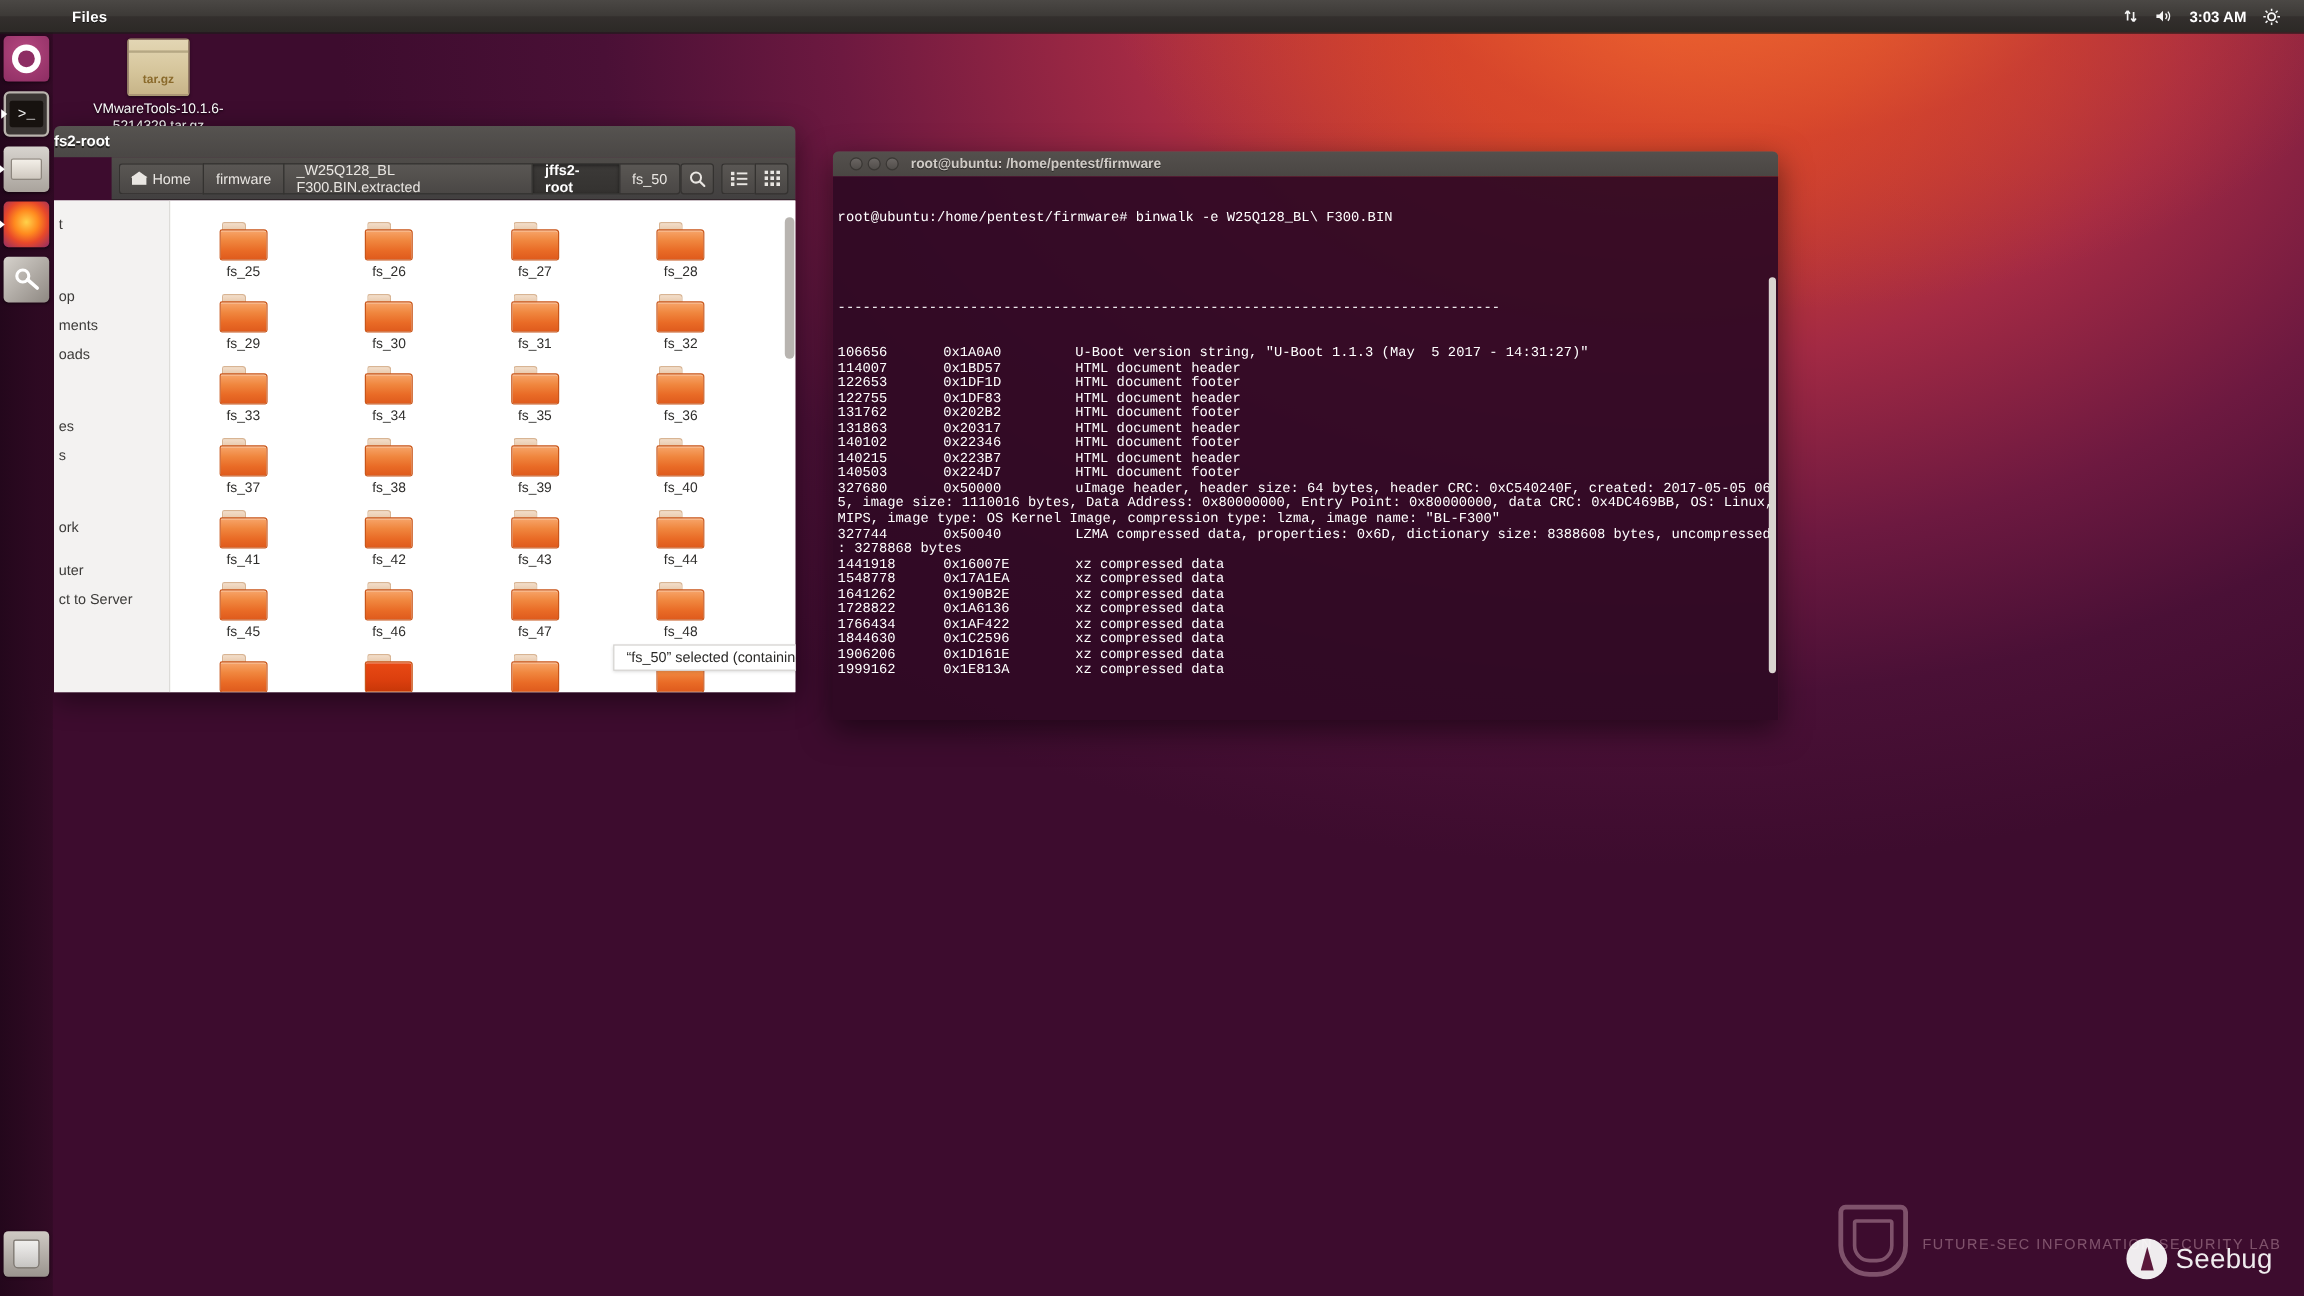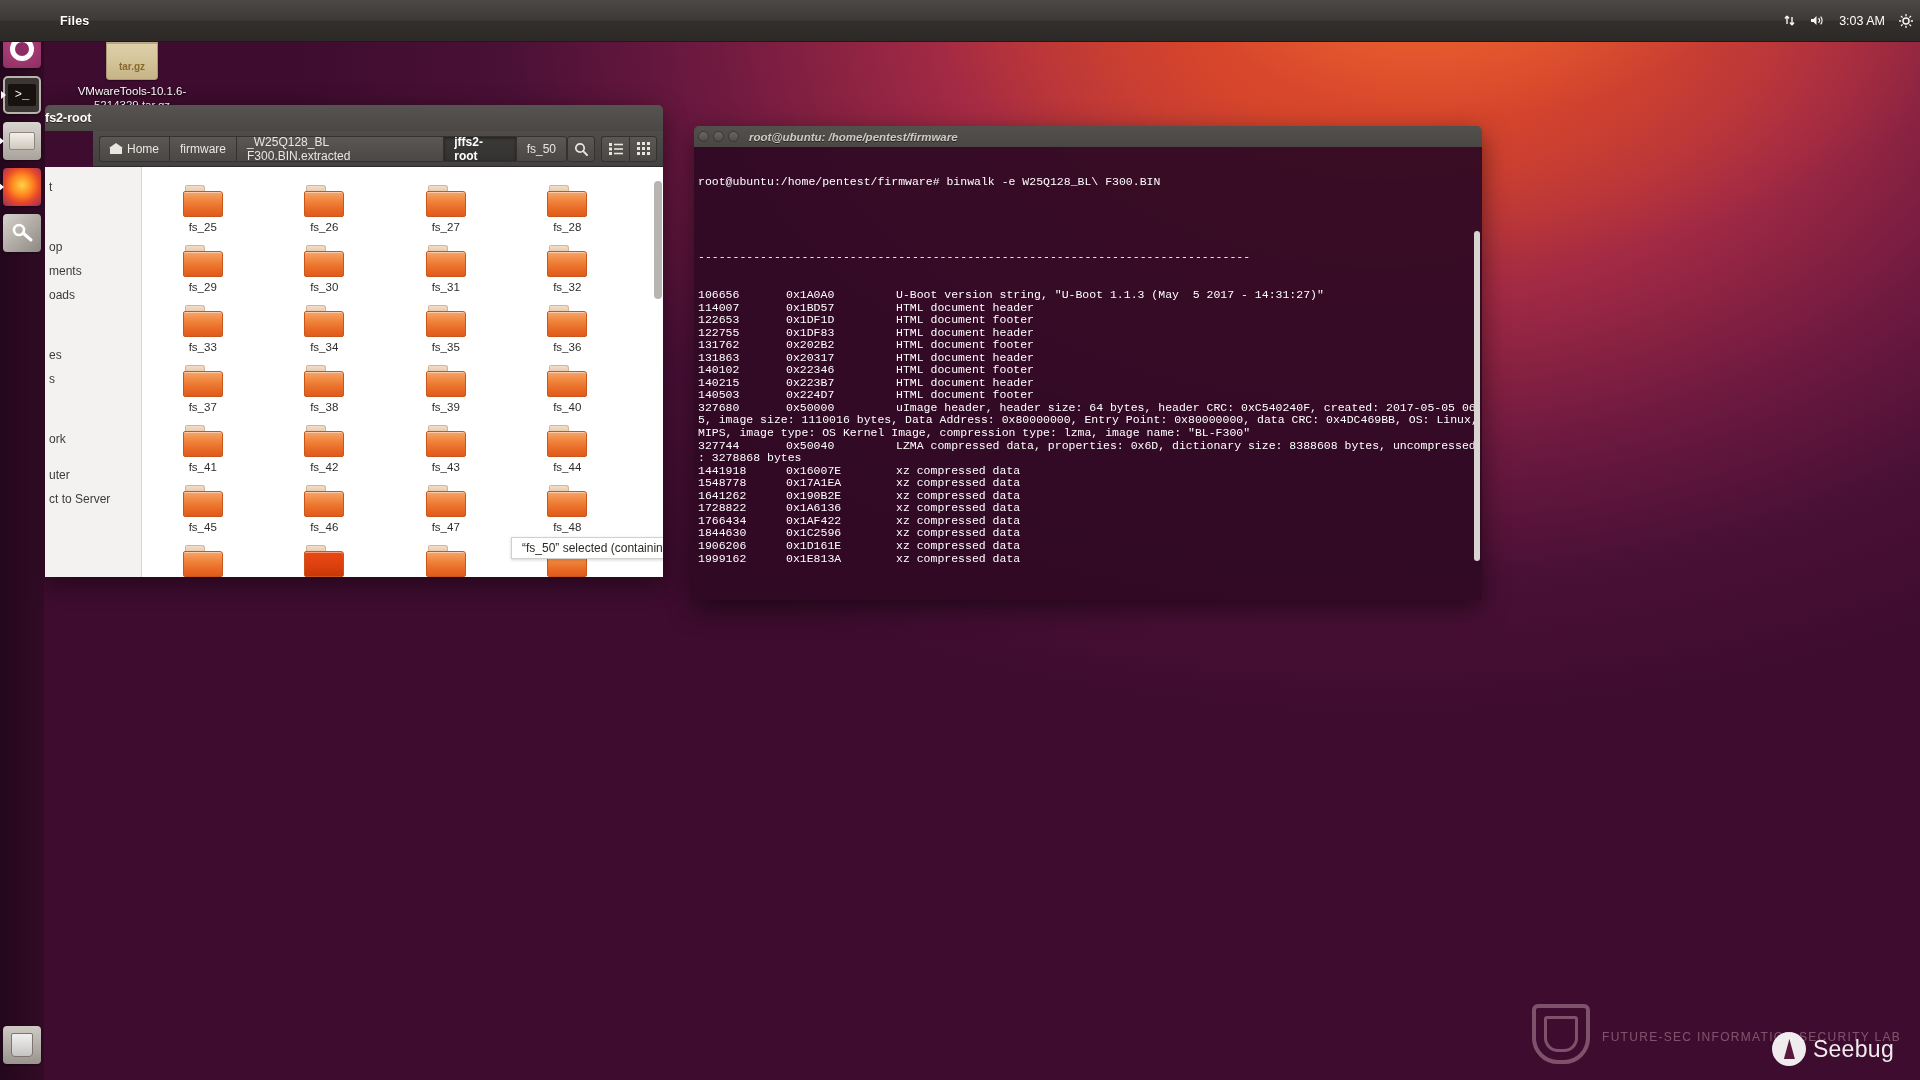--- a/index.html
+++ b/index.html
@@ -17,28 +17,28 @@
       radial-gradient(ellipse 1100px 700px at 72% 2%, #e8542a 0%, #d6452a 16%, #a32a44 40%, #6d1940 62%, #4a1036 80%, #3d0c2e 100%),
       linear-gradient(160deg, #5e1340 0%, #4a1036 55%, #3d0c2e 100%);
   }
   #desktop:before{
     content:""; position:absolute; inset:0;
     background: radial-gradient(ellipse 760px 420px at 76% -4%, rgba(240,110,50,.85) 0%, rgba(215,70,45,.45) 38%, rgba(0,0,0,0) 72%);
   }
 
   
   #top-panel {
-    position:absolute; left:0; top:0; width:1920px; height:42px;
+    position:absolute; left:0; top:0; width:1920px; height:28px;
     background: linear-gradient(to bottom, #4b4845 0%, #3d3a37 48%, #332f2d 52%, #2c2926 100%);
     border-bottom:1px solid #1d1b19;
     display:flex; align-items:center; z-index:60;
     color:#fff; font-size:12.5px;
   }
   #panel-appname { font-weight:bold; margin-left:60px; letter-spacing:.2px; text-shadow:0 1px 0 rgba(0,0,0,.6);}
-  #panel-right { margin-left:auto; display:flex; align-items:center; gap:14px; padding-right:7px; }
+  #panel-right { margin-left:auto; display:flex; align-items:center; gap:14px; padding-right:20px;font-weight:bold; }
   .pi { opacity:.95; display:flex; align-items:center; }
   #panel-clock { font-size:12.5px; }
 
   
   #launcher {
     position:absolute; left:0; top:24px; width:44px; height:1056px;
     background: linear-gradient(to right, rgba(30,6,24,.82), rgba(46,10,34,.72));
     z-index:55; display:flex; flex-direction:column; align-items:center; padding-top:6px;
   }
   .lnk { width:38px; height:38px; margin-bottom:8px; border-radius:4px; position:relative;
@@ -124,21 +124,21 @@
   }
 
   
   #term-win {
     position:absolute; left:694px; top:126px; width:788px; height:474px; z-index:35;
     box-shadow:0 8px 26px rgba(0,0,0,.5); border-radius:5px 5px 0 0; overflow:hidden;
     display:flex; flex-direction:column;
   }
   #term-title {
     height:21px; background:linear-gradient(to bottom,#54504d,#4a4643); display:flex; align-items:center;
-    padding-left:4px; gap:4px; color:#cfcac5; font-size:11.5px; font-weight:bold;font-style:italic;
+    padding-left:14px; gap:4px; color:#cfcac5; font-size:11.5px; font-weight:bold;
   }
   .wbtn { width:11px;height:11px;border-radius:50%; display:inline-block; position:relative;
           background:linear-gradient(to bottom,#6b6663,#514d4a); border:1px solid #3a3734; }
   #term-title .tt { margin-left:6px; text-shadow:0 1px 0 rgba(0,0,0,.5); }
   #term-body {
     flex:1; background:rgba(48,10,36,.94); color:#ffffff;
     font-family:"Liberation Mono","DejaVu Sans Mono",monospace; font-size:11.5px; line-height:12.55px;
     padding:4px 6px 0 4px; overflow:hidden; position:relative; white-space:pre;
   }
   #term-scroll { position:absolute; right:2px; top:84px; width:6px; height:330px; background:#d9d4d0; border-radius:3px; }

